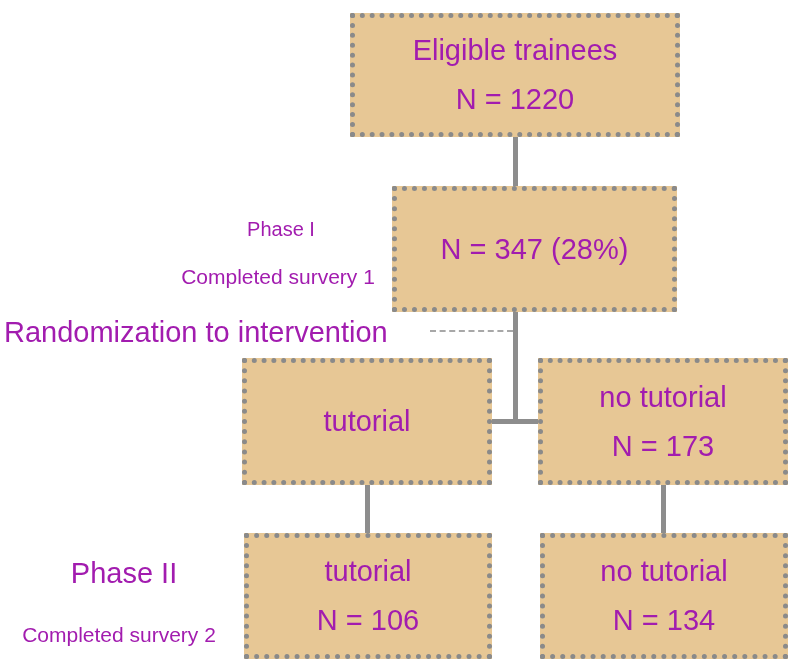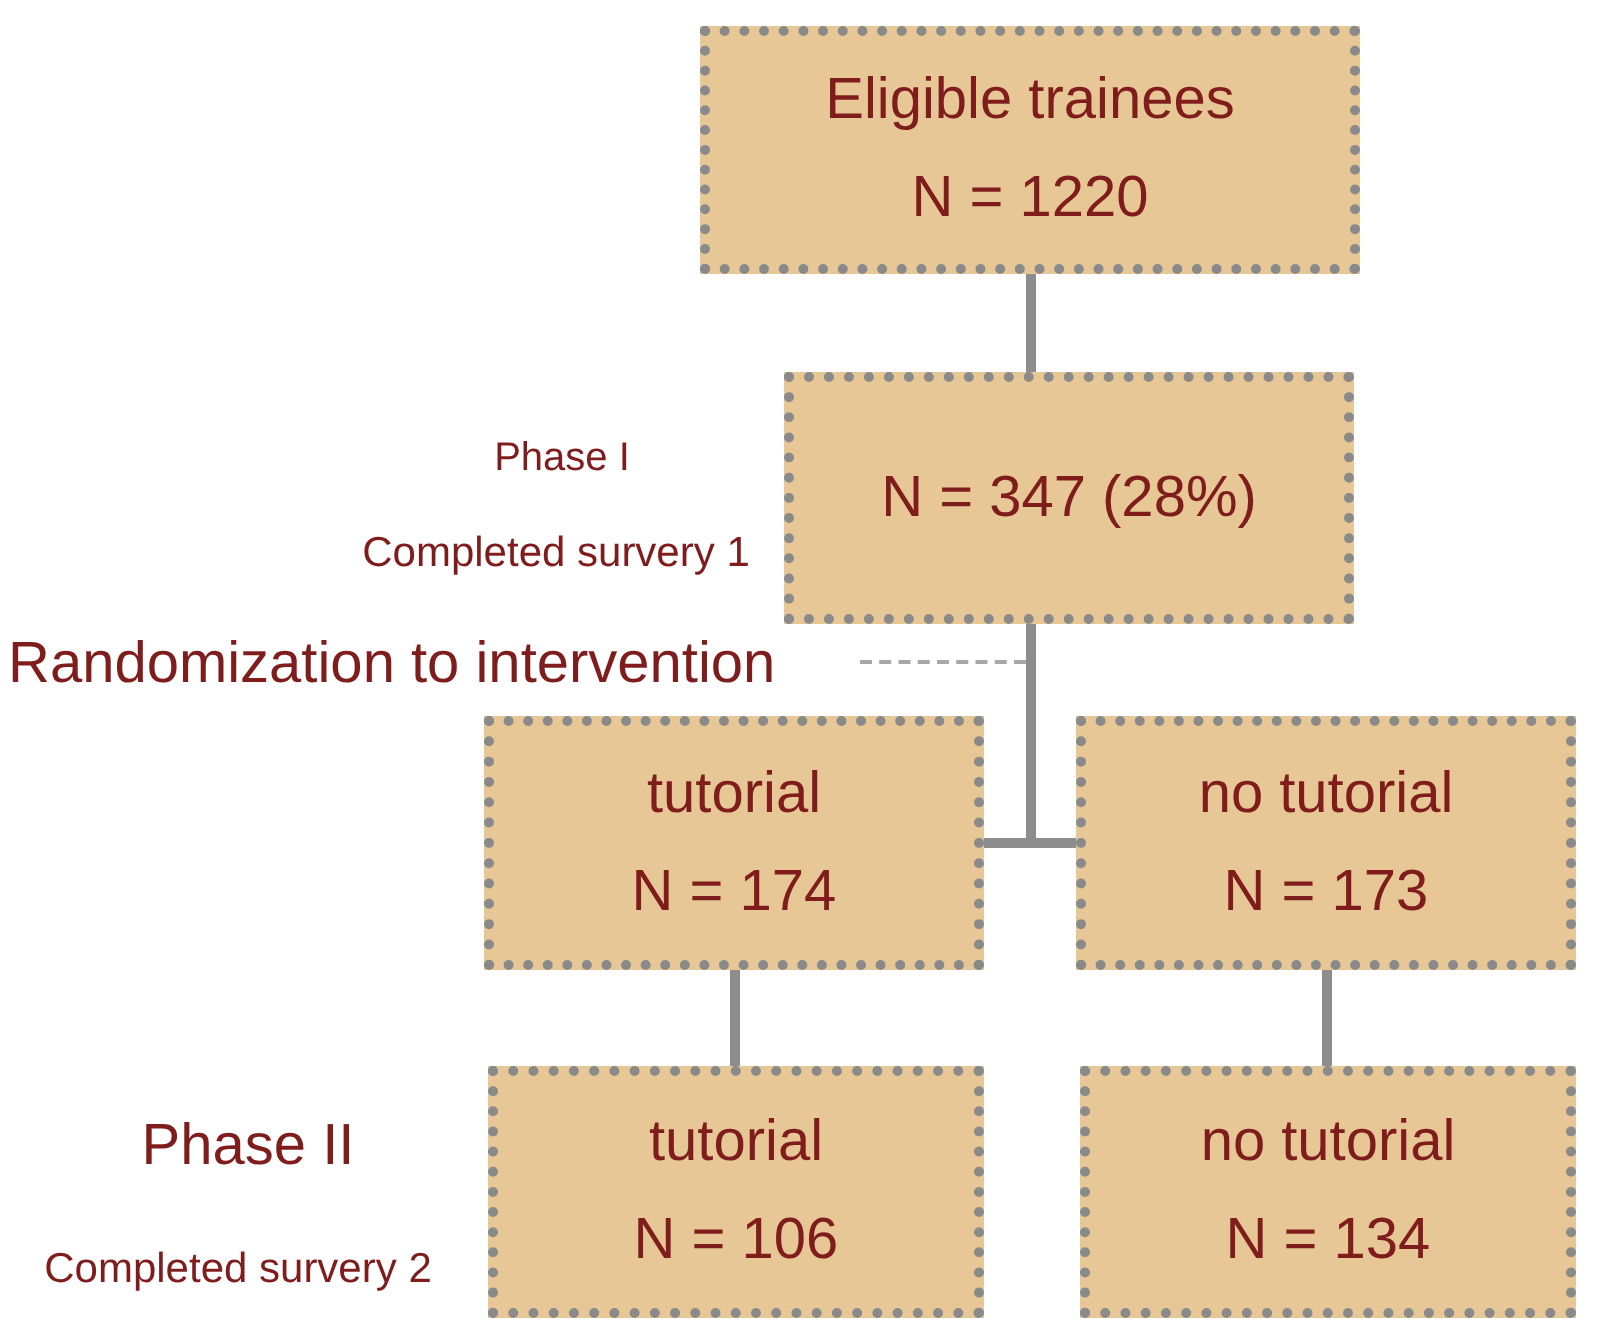--- a/index.html
+++ b/index.html
@@ -2,21 +2,21 @@
 <html><head>
 <meta charset="utf-8">
 <style>
   html, body { margin: 0; padding: 0; background: #ffffff; }
   .canvas {
     position: relative;
     width: 800px;
     height: 672px;
     background: #ffffff;
     font-family: "Liberation Sans", sans-serif;
-    color: #7f1d1d;
+    color: #a21caf;
     overflow: hidden;
   }
   .box {
     position: absolute;
     box-sizing: border-box;
     background: #e7c795;
     border: 5px dotted #8a8a8a;
     display: flex;
     flex-direction: column;
     align-items: center;
@@ -73,21 +73,20 @@
     <span>N = 1220</span>
   </div>
 
   <div class="box" id="box-phase1">
     <span>N = 347 (28%)</span>
 
   </div>
 
   <div class="box" id="box-tutorial-mid">
     <span>tutorial</span>
-    <span>N = 174</span>
   </div>
 
   <div class="box" id="box-no-tutorial-mid">
     <span>no tutorial</span>
     <span>N = 173</span>
   </div>
 
   <div class="box" id="box-tutorial-bot">
     <span>tutorial</span>
     <span>N = 106</span>

